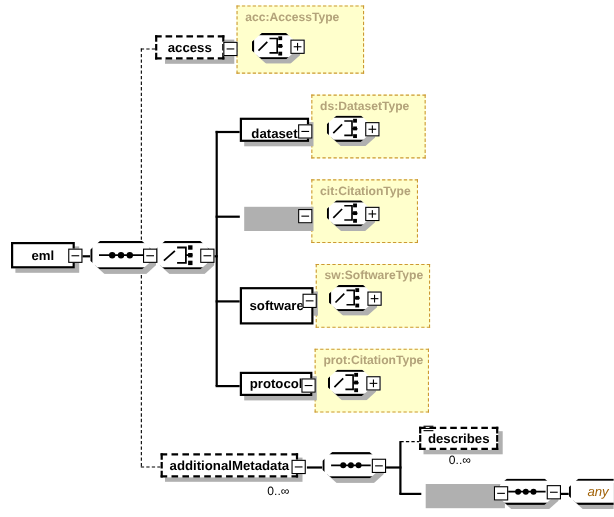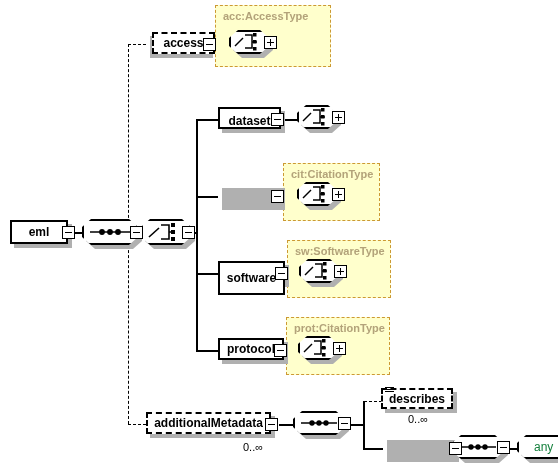--- a/index.html
+++ b/index.html
@@ -124,24 +124,25 @@
     background: #b0b0b0;
     -webkit-clip-path: polygon(9px 0, calc(100% - 9px) 0, 100% 8px, 100% calc(100% - 8px), calc(100% - 9px) 100%, 9px 100%, 0 calc(100% - 8px), 0 8px);
     clip-path: polygon(9px 0, calc(100% - 9px) 0, 100% 8px, 100% calc(100% - 8px), calc(100% - 9px) 100%, 9px 100%, 0 calc(100% - 8px), 0 8px);
     z-index: 0;
   }
   .octa svg { display: block; }
 
   .anylabel {
     position: absolute;
     font-size: 12px;
-    color: #15803d;
+    color: #a16207;
     font-weight: normal;
     z-index: 7;
     white-space: nowrap;
+    font-style: italic;
   }
 
   .card {
     position: absolute;
     font-size: 11px;
     color: #000000;
     white-space: nowrap;
     font-family: "Liberation Sans", sans-serif;
   }
 
@@ -193,20 +194,23 @@
   <div class="line" style="left:347px; top:424px; width:18px; height:2px;"></div>
   <div class="line" style="left:363px; top:401px; width:2px; height:48px;"></div>
   <div class="dline-h" style="left:364px; top:401px; width:18px;"></div>
   <div class="line" style="left:363px; top:448px; width:20px; height:2px;"></div>
 
   <div class="line" style="left:438px; top:448px; width:14px; height:2px;"></div>
   <div class="line" style="left:505px; top:448px; width:12px; height:2px;"></div>
 
   <div class="typebox" style="left:215px; top:5px; width:116px; height:62px;">
     <div class="typebox-label">acc:AccessType</div>
+  </div>
+  <div class="typebox" style="left:283px; top:86px; width:104px; height:58px;">
+    <div class="typebox-label">ds:DatasetType</div>
   </div>
   <div class="typebox" style="left:287px; top:240px; width:104px; height:58px;">
     <div class="typebox-label">sw:SoftwareType</div>
   </div>
   <div class="typebox" style="left:283px; top:163px; width:97px; height:58px;">
     <div class="typebox-label">cit:CitationType</div>
   </div>
   <div class="typebox" style="left:286px; top:317px; width:104px; height:58px;">
     <div class="typebox-label">prot:CitationType</div>
   </div>
@@ -235,21 +239,21 @@
       <path d="M18 4 L26 4 L26 18 L18 18" stroke="#000" stroke-width="1.6" fill="none"></path>
       <path d="M26 11 L32 11" stroke="#000" stroke-width="1.6" fill="none"></path>
       <rect x="28" y="2" width="4" height="4" fill="#000"></rect>
       <rect x="28" y="9" width="4" height="4" fill="#000"></rect>
       <rect x="28" y="16" width="4" height="4" fill="#000"></rect>
     </svg>
   </div>
   <div class="stub" style="left:182px; top:226px;"></div>
 
   <div class="shadow" style="left:150px; top:36px; width:63px; height:22px;"></div>
-  <div class="node optional" style="left:152px; top:32px; width:63px; height:22px;">
+  <div class="node optional" style="left:141px; top:32px; width:63px; height:22px;">
     <span class="node-label">access</span>
   </div>
   <div class="stub" style="left:203px; top:38px;"></div>
   <div class="octa-shadow" style="left:233px; top:34px; width:40px; height:24px;"></div>
   <div class="octa" style="left:229px; top:30px; width:40px; height:24px;">
     <svg width="36" height="20" viewBox="0 0 36 20" aria-hidden="true">
       <path d="M4 14 L12 6" stroke="#000" stroke-width="1.5" fill="none"></path>
       <path d="M14 3 L21 3 L21 16 L14 16" stroke="#000" stroke-width="1.5" fill="none"></path>
       <path d="M21 10 L26 10" stroke="#000" stroke-width="1.5" fill="none"></path>
       <rect x="22" y="1" width="3.5" height="3.5" fill="#000"></rect>

